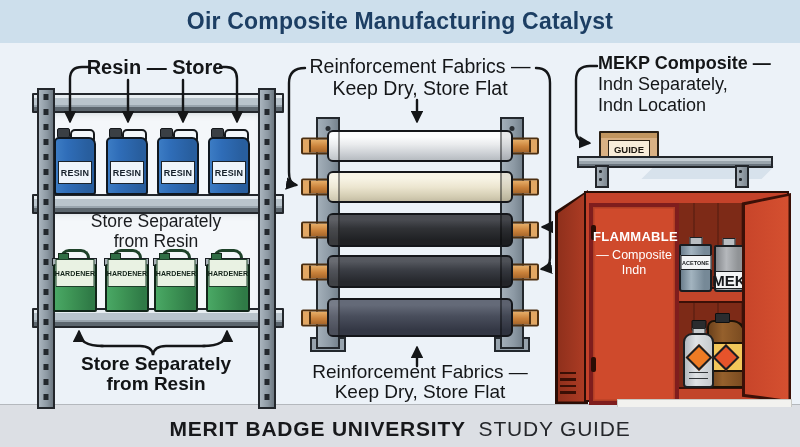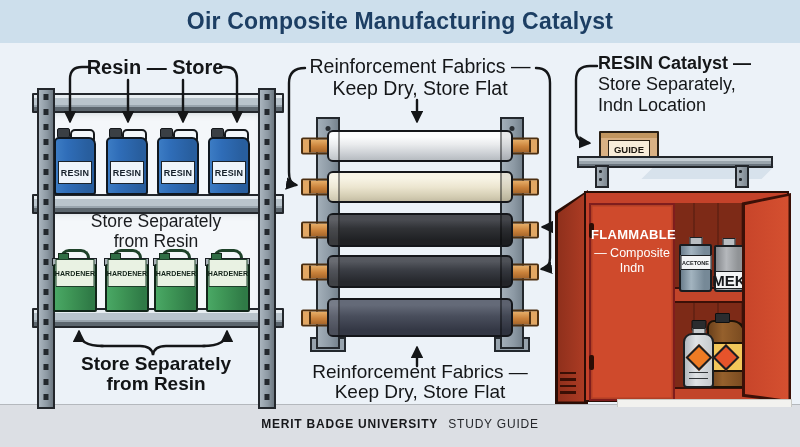--- a/index.html
+++ b/index.html
@@ -5,21 +5,21 @@
   html,body{margin:0;padding:0;background:#fff;}
   .canvas{position:relative;width:800px;height:447px;overflow:hidden;
     background:var(--canvas_bg,#ecf2f8);font-family:"Liberation Sans",sans-serif;}
 
   
   .header{position:absolute;left:0;top:0;width:100%;height:43px;background:var(--header_bg,#cddfec);
     display:flex;align-items:center;justify-content:center;}
   .title{font-size:23px;font-weight:bold;color:var(--title_ink,#1c3e63);letter-spacing:.2px;}
   .floor{position:absolute;left:0;top:404px;width:100%;height:43px;background:var(--floor_bg,#dcdfe4);
     border-top:1px solid #b4b8bd;}
-  .footer-text{position:absolute;left:0;top:417px;width:100%;text-align:center;font-size:12px;
+  .footer-text{position:absolute;left:0;top:417px;width:100%;text-align:center;font-size:21px;
     letter-spacing:.8px;color:var(--footer_ink,#17181b);}
   .footer-text .fb{font-weight:800;}
   .footer-text .fr{font-weight:400;color:#25272b;margin-left:6px;}
 
   
   .bay{position:absolute;left:51px;width:207px;background:#f4f7fa;
     box-shadow:inset 0 9px 9px -6px rgba(90,110,125,.45);}
   .bay1{top:108px;height:88px;} .bay2{top:208px;height:102px;}
   .beam{position:absolute;left:32px;width:248px;height:16px;border:2px solid #23272c;border-radius:1px;
     background:linear-gradient(180deg,#e7edf1 0 3px,#b9c4cc 3px 60%,#98a4ad 60% 74%,#5c666e 74%);}
@@ -128,21 +128,21 @@
     background:repeating-linear-gradient(180deg,#3a0f05 0 2.5px,transparent 2.5px 6.5px);}
   .cab-front{position:absolute;left:584px;top:191px;width:201px;height:207px;border:2.5px solid #2b0d05;
     background:var(--cabinet_red,#c4422a);}
   .cab-open{position:absolute;left:671px;top:203px;width:74px;height:194px;background:var(--cabinet_interior,#7d2a17);
     background-image:repeating-linear-gradient(90deg,transparent 0 22px,rgba(0,0,0,.18) 22px 24px);}
   .cab-shelf{position:absolute;left:671px;top:287px;width:74px;height:12px;background:#c2452a;
     border-top:2px solid #3c1007;border-bottom:2px solid #3c1007;}
   .cab-lip{position:absolute;left:671px;top:387px;width:74px;height:10px;background:#c2452a;
     border-top:2px solid #3c1007;}
   .cab-door-left{position:absolute;left:589px;top:203px;width:82px;height:194px;background:var(--door_red,#cf4a2c);
-    border:2px solid #7f1d1d;box-shadow:inset 0 0 0 1.5px rgba(0,0,0,.14);}
+    border:4px solid #7f1d1d;box-shadow:inset 0 0 0 1.5px rgba(0,0,0,.14);}
   .hinge{position:absolute;left:-2px;width:5px;height:15px;background:#2b0d05;border-radius:2px;}
   .hg1{top:18px;} .hg2{top:150px;}
   .door-sign{position:absolute;left:0;right:0;top:22px;text-align:center;color:#fff;}
   .ds1{font-size:13px;font-weight:800;letter-spacing:.3px;}
   .ds2{font-size:12.5px;line-height:15px;font-weight:500;margin-top:4px;}
   .cab-door-right{position:absolute;left:742px;top:193px;width:49px;height:210px;background:#3c1007;
     clip-path:polygon(0 4.5%,100% 0,100% 100%,0 97%);}
   .cab-door-right::after{content:"";position:absolute;left:2.5px;top:3px;right:2.5px;bottom:3px;
     background:linear-gradient(90deg,#c8452a,#d55030);clip-path:polygon(0 4.5%,100% 0,100% 100%,0 97%);}
   .plinth{position:absolute;left:617px;top:399px;width:173px;height:7px;background:#f2f2ef;
@@ -303,22 +303,22 @@
   <div class="callout callout-fab cf-top">
     <div class="cf-b">Reinforcement Fabrics —</div>
     <div class="cf-r">Keep Dry, Store Flat</div>
   </div>
   <div class="callout callout-fab cf-bot">
     <div class="cf-b">Reinforcement Fabrics —</div>
     <div class="cf-r">Keep Dry, Store Flat</div>
   </div>
 
   <div class="callout callout-mekp">
-    <div class="cm-b">RESIN Catalyst —</div>
-    <div class="cm-r">Store Separately,</div>
+    <div class="cm-b">MEKP Composite —</div>
+    <div class="cm-r">Indn Separately,</div>
     <div class="cm-r">Indn Location</div>
   </div>
   <div class="shelf-shadow"></div>
   <div class="mekp-box">
     <div class="mekp-label">GUIDE</div>
   </div>
   <div class="wall-shelf"></div>
   <div class="bracket br-l"></div>
   <div class="bracket br-r"></div>
 

